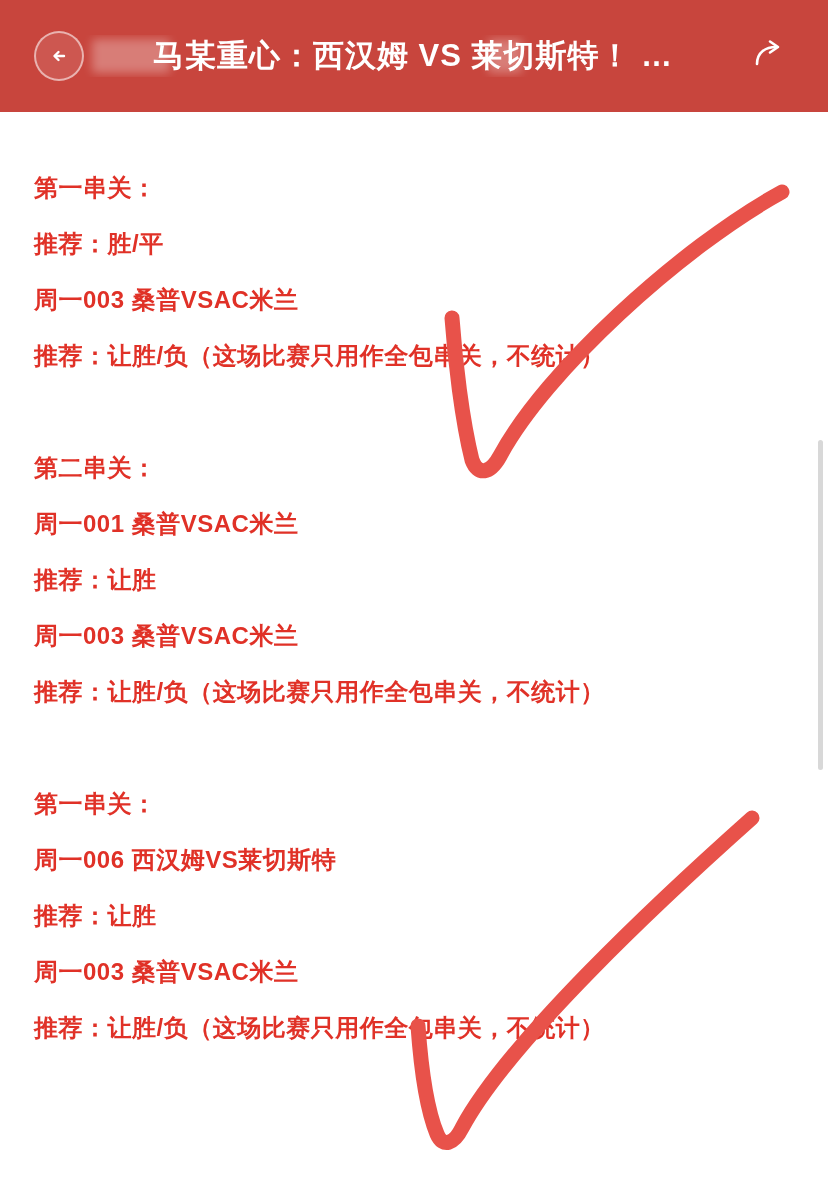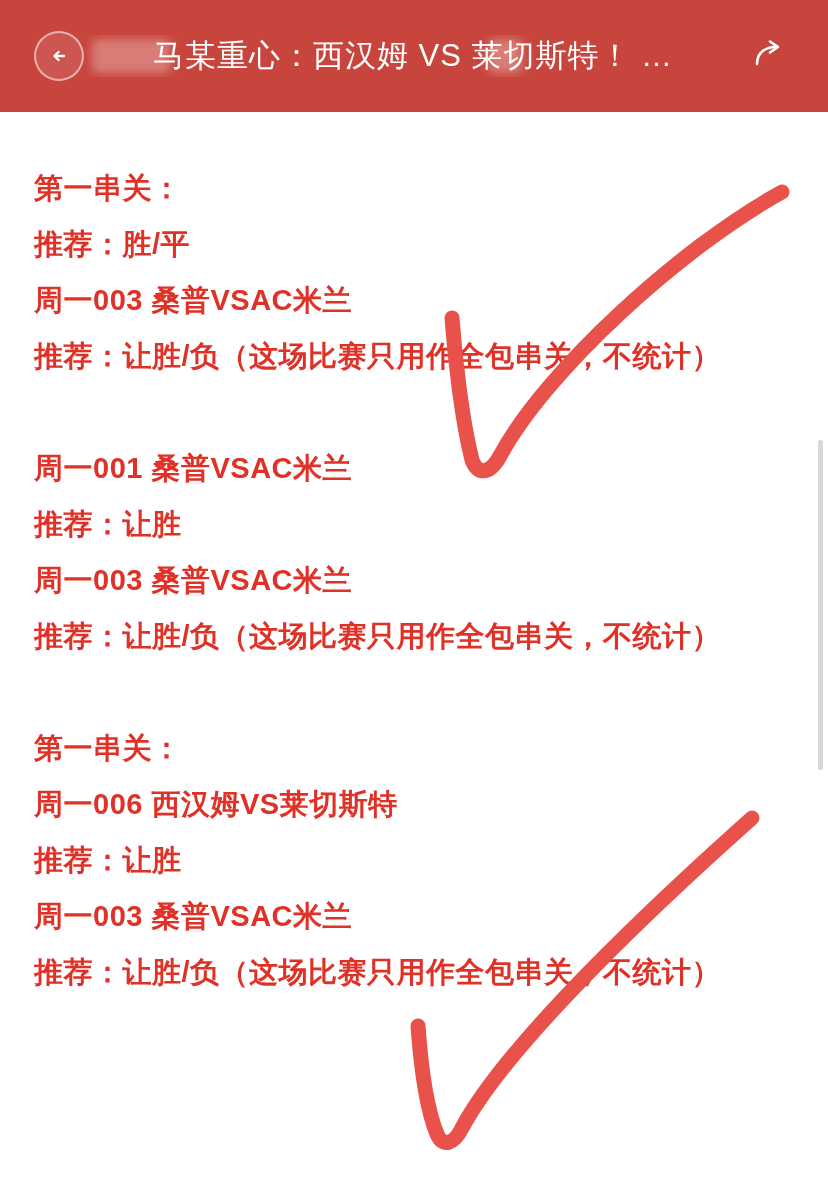--- a/index.html
+++ b/index.html
@@ -34,21 +34,21 @@
     border: 2px solid rgba(255,255,255,0.55);
     display: flex; align-items: center; justify-content: center;
     flex: 0 0 auto;
     background: rgba(255,255,255,0.10);
   }
   .topbar-title {
     flex: 1 1 auto;
     text-align: center;
     color: #ffffff;
     font-size: 31px;
-    font-weight: 400;
+    font-weight: 700;
     letter-spacing: 1px;
     white-space: nowrap;
     overflow: hidden;
     text-overflow: ellipsis;
     padding: 0 18px;
     position: relative;
   }
   .blur-patch {
     position: absolute;
     top: 50%;
@@ -72,21 +72,21 @@
     position: absolute;
     left: 0; top: 112px;
     width: 828px;
     height: 1078px;
     background: #ffffff;
     padding: 48px 34px 0 34px;
   }
   .block { margin-bottom: 56px; }
   .line {
     color: #e03127;
-    font-size: 29px;
+    font-size: 24px;
     line-height: 56px;
     font-weight: 700;
     white-space: nowrap;
     letter-spacing: 0.5px;
   }
   .line.heading { font-weight: 800; }
   .line.note { font-weight: 700; }
 
   
   .annotation {
@@ -137,20 +137,21 @@
   <div class="content">
 
     <div class="block">
       <div class="line heading">第一串关：</div>
       <div class="line">推荐：胜/平</div>
       <div class="line">周一003 桑普VSAC米兰</div>
       <div class="line note">推荐：让胜/负（这场比赛只用作全包串关，不统计）</div>
     </div>
 
     <div class="block">
+      <div class="line heading">第二串关：</div>
       <div class="line">周一001 桑普VSAC米兰</div>
       <div class="line">推荐：让胜</div>
       <div class="line">周一003 桑普VSAC米兰</div>
       <div class="line note">推荐：让胜/负（这场比赛只用作全包串关，不统计）</div>
     </div>
 
     <div class="block">
       <div class="line heading">第一串关：</div>
       <div class="line">周一006 西汉姆VS莱切斯特</div>
       <div class="line">推荐：让胜</div>

